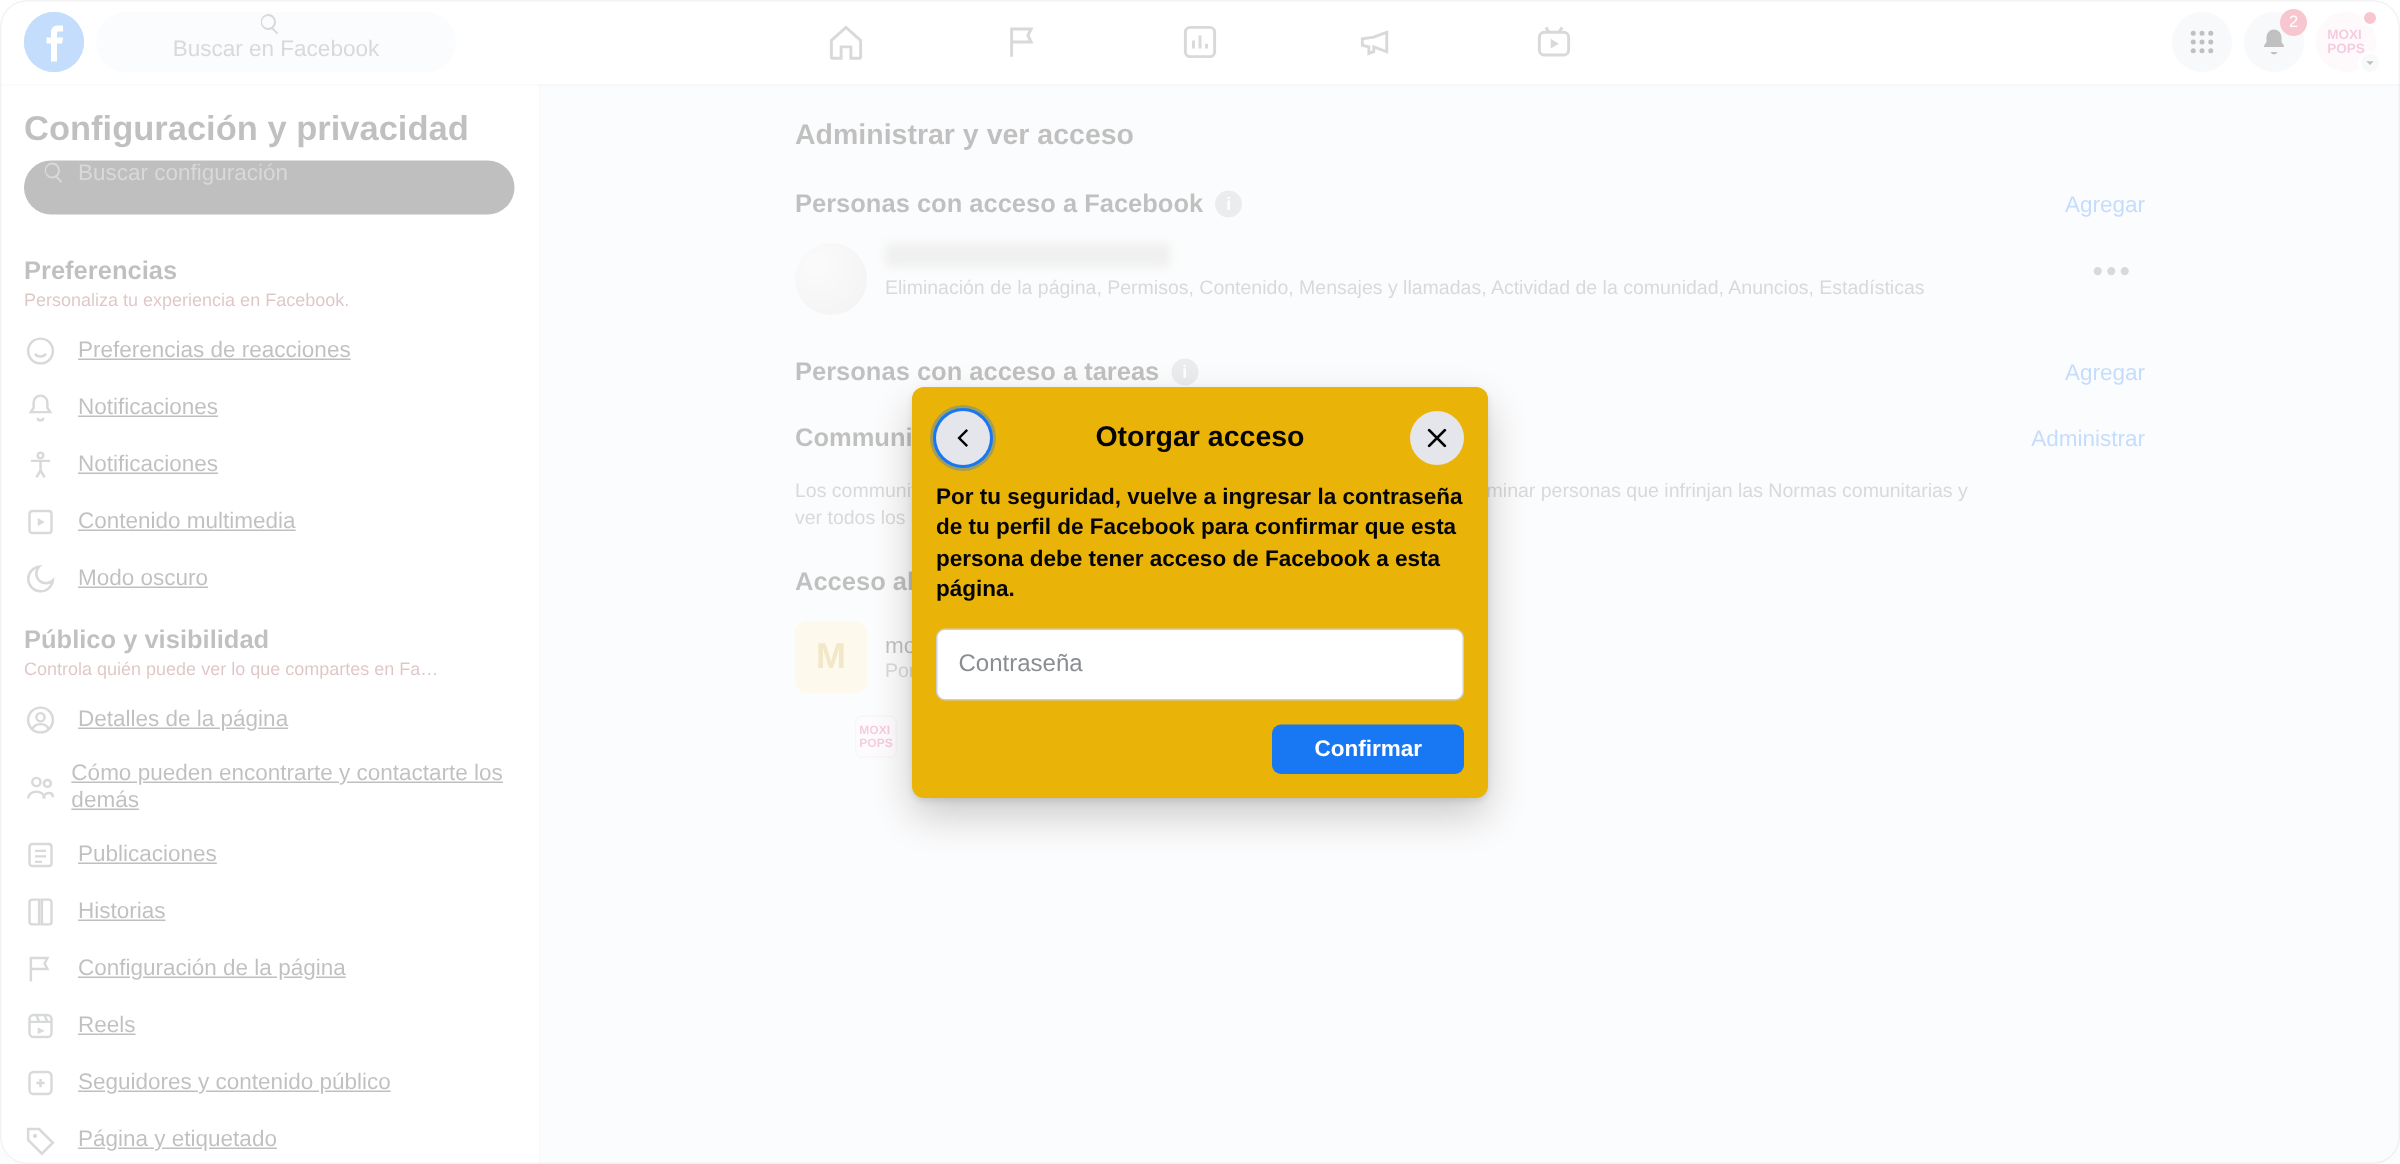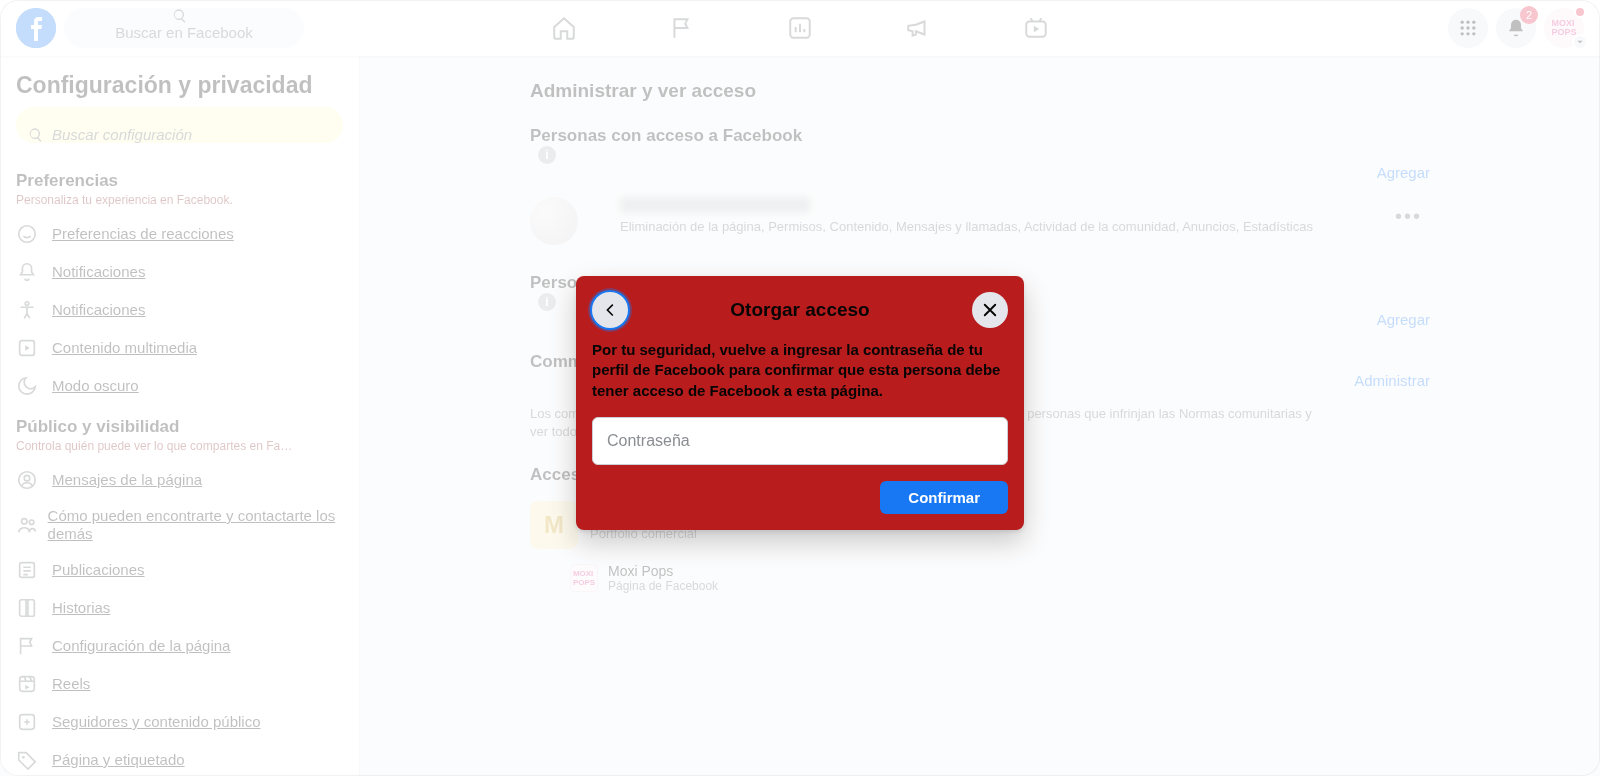--- a/index.html
+++ b/index.html
@@ -19,55 +19,55 @@
 .circle-btn svg { width: 20px; height: 20px; fill: #050505; }
 .badge { position: absolute; top: -2px; right: -2px; background: #e41e3f; color: #fff; border-radius: 10px; font-size: 11px; min-width: 18px; height: 18px; display: flex; align-items:center; justify-content:center; padding: 0 4px; }
 .profile-btn { width: 40px; height: 40px; border-radius: 50%; background: #fae6ea; position: relative; display:flex; align-items:center; justify-content:center; font-size:9px; color:#d63384; font-weight:bold; }
 .dot-red { position:absolute; top:-2px; right:-2px; width:12px; height:12px; background:#e41e3f; border:2px solid #fff; border-radius:50%; }
 .chev { position:absolute; bottom:-2px; right:-4px; width:16px; height:16px; background:#e4e6eb; border-radius:50%; border:2px solid #fff; display:flex; align-items:center; justify-content:center; }
 .chev svg { width:10px; height:10px; fill:#050505; }
 
 
 .sidebar { position: fixed; top: 56px; left: 0; bottom: 0; width: 360px; background: #ffffff; border-right: 1px solid #e4e6eb; padding: 16px 8px; border-bottom-left-radius: 18px; }
 .sidebar h1 { font-size: 23px; font-weight: 700; color: #050505; padding: 0 8px; }
-.sidebar .search-settings { margin: 8px 8px 16px; height: 36px; background: #fef9c3; border-radius: 50px; display: flex; align-items: flex-end; padding: 0 12px; color: #65676b; font-size: 15px; font-style: italic; }
+.sidebar .search-settings { margin: 8px 8px 16px; height: 36px; background: #000000; border-radius: 50px; display: flex; align-items: flex-start; padding: 0 12px; color: #65676b; font-size: 15px; }
 .sidebar .search-settings svg { width: 16px; height: 16px; margin-right: 8px; fill: #65676b; }
 .section-head { padding: 12px 8px 2px; font-size: 17px; font-weight: 600; color: #050505; }
 .section-desc { padding: 0 8px 8px; font-size: 12px; color: #7f1d1d; white-space: nowrap; overflow: hidden; text-overflow: ellipsis; }
 .side-item { display: flex; align-items: center; padding: 8px 8px; border-radius: 8px; cursor: pointer; text-decoration: underline; }
 .side-item .ico { width: 36px; display: flex; justify-content: flex-start; }
 .side-item .ico svg { width: 22px; height: 22px; fill: none; stroke: #65676b; stroke-width: 1.8; }
 .side-item .lbl { font-size: 15px; color: #050505; line-height: 1.2; }
 
 
 .main { position: absolute; top: 56px; left: 360px; right: 0; bottom: 0; padding: 24px 170px 24px 170px; overflow:hidden; }
 .main h2 { font-size: 19px; font-weight: 700; color: #050505; margin-bottom: 24px; }
-.row-head { display: flex; align-items: flex-start; margin-bottom: 16px; flex-direction: column; }
+.row-head { display: flex; align-items: center; margin-bottom: 16px; }
 .row-title { font-size: 17px; font-weight: 600; color: #050505; }
 .info-ic { width: 18px; height: 18px; margin-left: 8px; border-radius:50%; background:#b0b3b8; color:#fff; font-size:12px; display:flex; align-items:center; justify-content:center; font-weight:bold; }
 .link-right { margin-left: auto; color: #1877f2; font-size: 15px; cursor: pointer; }
 .person { display: flex; align-items: flex-start; margin-bottom: 28px; }
 .avatar { width: 48px; height: 48px; border-radius: 50%; background: #ddd; margin-right: 12px; flex-shrink:0; background-image: radial-gradient(circle at 30% 30%, #eee, #ccc); }
-.person .meta { flex: 1; margin-left: 30px; }
+.person .meta { flex: 1; }
 .person .name-blur { width: 190px; height: 16px; background: #c0c2c6; border-radius: 3px; filter: blur(3px); margin-bottom: 6px; }
 .person .perms { font-size: 13px; color: #65676b; }
 .more-ic { color:#65676b; font-size:20px; letter-spacing:2px; cursor:pointer; padding:8px; }
 .cm-desc { font-size: 13px; color: #65676b; margin-bottom: 24px; max-width: 800px; line-height:1.4; }
 .portfolio { display:flex; align-items:center; margin-top:16px; }
 .portfolio .sq { width:48px; height:48px; border-radius:8px; background:#f6e7b5; display:flex; align-items:center; justify-content:center; font-size:24px; font-weight:600; color:#c9a227; margin-right:12px; }
 .child-page { display:flex; align-items:center; margin-left:40px; margin-top:14px; }
 .child-page .thumb { width:28px; height:28px; border-radius:4px; background:#faf0f3; margin-right:10px; display:flex; align-items:center; justify-content:center; font-size:8px; color:#d63384; font-weight:bold; border:1px solid #e5dadf; }
 .child-page .txt .t1 { font-size:14px; color:#050505; }
 .child-page .txt .t2 { font-size:12px; color:#65676b; }
 
 
 .overlay { position: absolute; inset: 0; background: rgba(255,255,255,0.75); z-index: 20; }
 
 
-.modal { position: absolute; top: 276px; left: 50%; transform: translateX(-50%); width: 448px; background: #b91c1c; border-radius: 8px; box-shadow: 0 12px 28px rgba(0,0,0,0.2), 0 2px 4px rgba(0,0,0,0.1); z-index: 30; padding: 16px; }
+.modal { position: absolute; top: 258px; left: 50%; transform: translateX(-50%); width: 384px; background: #eab308; border-radius: 8px; box-shadow: 0 12px 28px rgba(0,0,0,0.2), 0 2px 4px rgba(0,0,0,0.1); z-index: 30; padding: 16px; }
 .modal-head { display:flex; align-items:center; justify-content:center; position:relative; height:36px; margin-bottom:12px; }
 .modal-title { font-size: 19px; font-weight: 700; color: #050505; }
 .mbtn { position:absolute; top:0; width:36px; height:36px; border-radius:50%; background:#e4e6eb; display:flex; align-items:center; justify-content:center; cursor:pointer; }
 .mbtn.back { left:0; box-shadow: 0 0 0 2px #1877f2, 0 0 0 4px rgba(24,119,242,0.35); }
 .mbtn.close { right:0; }
 .mbtn svg { width:18px; height:18px; fill:#050505; }
 .modal-body { font-size: 15px; color: #050505; font-weight: 600; line-height: 1.35; margin-bottom: 16px; }
 .pwd-input { width:100%; height:48px; border:1px solid #ccd0d5; border-radius:6px; padding: 0 14px; font-size:16px; color:#1c1e21; outline:none; }
 .pwd-input::placeholder { color:#8a8d91; }
 .modal-foot { display:flex; justify-content:flex-end; margin-top:16px; }
@@ -213,21 +213,21 @@
   <div class="section-desc">Controla quién puede ver lo que compartes en Fa…</div>
 
   <div class="side-item">
       <div class="ico">
         <svg viewBox="0 0 24 24">
           <circle cx="12" cy="12" r="9"></circle>
           <circle cx="12" cy="10" r="3"></circle>
           <path d="M6 19c1-3 4-4 6-4s5 1 6 4"></path>
         </svg>
       </div>
-      <span class="lbl">Mensajes de la página</span>
+      <span class="lbl">Detalles de la página</span>
     </div>
   <div class="side-item">
       <div class="ico">
         <svg viewBox="0 0 24 24">
           <circle cx="9" cy="8" r="3"></circle>
           <circle cx="17" cy="9" r="2.5"></circle>
           <path d="M3 20c0-3 3-5 6-5s6 2 6 5M14 20c0-2 2-4 4-4s3 1 3 3"></path>
         </svg>
       </div>
       <span class="lbl">Cómo pueden encontrarte y contactarte los demás</span>

